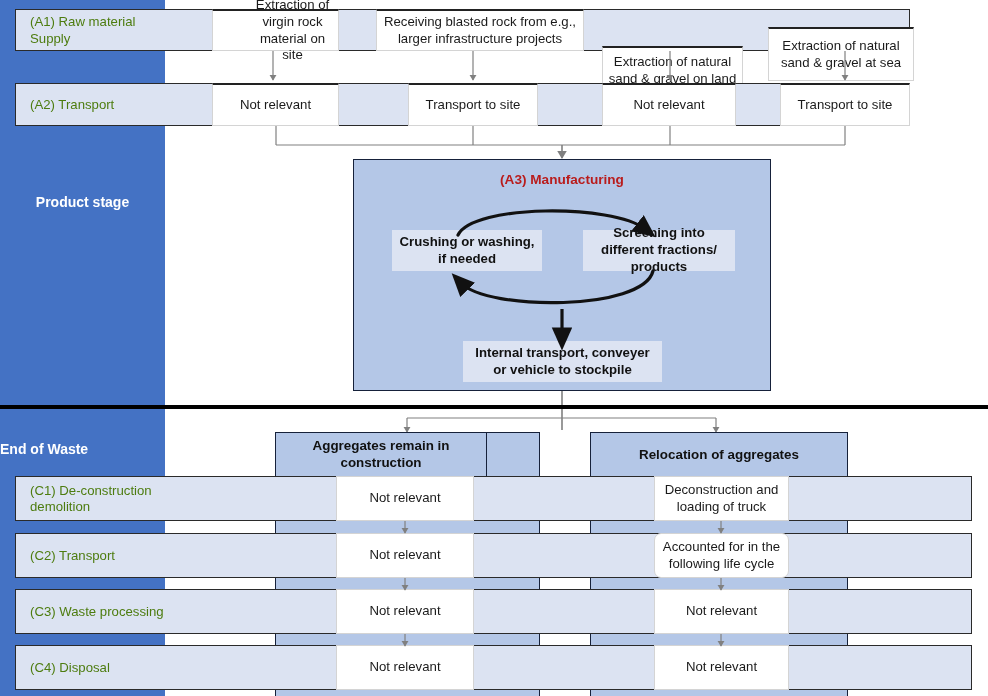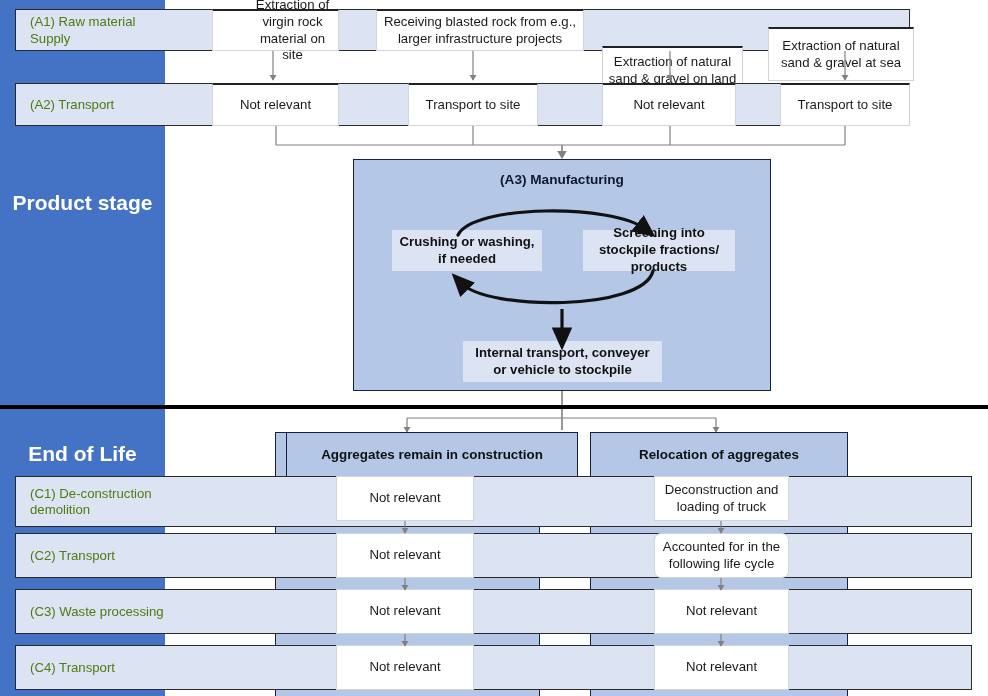--- a/index.html
+++ b/index.html
@@ -18,25 +18,24 @@
     background: #ffffff;
     overflow: hidden;
   }
   .abs { position: absolute; box-sizing: border-box; }
 
   
   .stage-bar {
     background: #4472C4;
     color: #ffffff;
     font-weight: bold;
-    font-size: 21px;
-    display: flex;
-    align-items: center;
-    justify-content: center;
-    text-align: center;
+    font-size: 14px;
+    display: flex;
+    align-items: center;
+    justify-content: center;
     line-height: 1.2;
   }
 
   
   .row-band {
     background: #DCE3F2;
     border: 1px solid #2a2a2a;
   }
   .row-band-label {
     position: absolute;
@@ -87,21 +86,21 @@
     border: 1.6px solid #16213a;
   }
   .a3-title {
     position: absolute;
     top: 12px;
     left: 0;
     right: 0;
     text-align: center;
     font-weight: bold;
     font-size: 13.6px;
-    color: #0f172a;
+    color: #b91c1c;
   }
   .a3-inner {
     background: #DCE3F2;
     display: flex;
     align-items: center;
     justify-content: center;
     text-align: center;
     font-weight: bold;
     font-size: 13.2px;
     color: #111;
@@ -172,70 +171,70 @@
 
     <line x1="721" y1="521" x2="721" y2="534" stroke="#808080" stroke-width="1.2" marker-end="url(#ah)"></line>
     <line x1="721" y1="578" x2="721" y2="591" stroke="#808080" stroke-width="1.2" marker-end="url(#ah)"></line>
     <line x1="721" y1="634" x2="721" y2="647" stroke="#808080" stroke-width="1.2" marker-end="url(#ah)"></line>
   </svg>
 
   <div class="abs a3-panel" style="left:353px; top:159px; width:418px; height:232px;">
     <div class="a3-title">(A3) Manufacturing</div>
   </div>
   <div class="abs a3-inner" style="left:392px; top:230px; width:150px; height:41px;">Crushing or washing, if needed</div>
-  <div class="abs a3-inner" style="left:583px; top:230px; width:152px; height:41px;">Screening into stockpile fractions/ products</div>
+  <div class="abs a3-inner" style="left:583px; top:230px; width:152px; height:41px;">Screening into different fractions/ products</div>
   <div class="abs a3-inner" style="left:463px; top:341px; width:199px; height:41px;">Internal transport, conveyer or vehicle to stockpile</div>
 
   <svg class="abs" style="left:353px; top:159px;" width="418" height="232">
     <defs>
       <marker id="cyc" markerWidth="10" markerHeight="10" refX="3" refY="3.2" orient="auto">
         <path d="M0,0 L7.2,3.2 L0,6.4 z" fill="#111111"></path>
       </marker>
     </defs>
 
     <path d="M 105 76 C 120 45, 260 45, 292 70" fill="none" stroke="#111111" stroke-width="3.2" stroke-linecap="round" marker-end="url(#cyc)"></path>
 
     <path d="M 300 112 C 290 152, 135 152, 108 124" fill="none" stroke="#111111" stroke-width="3.2" stroke-linecap="round" marker-end="url(#cyc)"></path>
 
     <line x1="209" y1="150" x2="209" y2="178" stroke="#111111" stroke-width="3.2" marker-end="url(#cyc)"></line>
   </svg>
 
   <div class="abs thick-divider" style="left:0; top:405px; width:988px;"></div>
 
   <div class="abs stage-bar" style="left:0; top:409px; width:165px; height:287px;">
-    <span style="position:absolute; top:32px; left:0; right:0;">End of Life</span>
+    <span style="position:absolute; top:32px; left:0; right:0;">End of Waste</span>
   </div>
 
   <div class="abs blue-block" style="left:275px; top:432px; width:265px; height:264px; border:1.5px solid #16213a; border-bottom:none;"></div>
   <div class="abs blue-block" style="left:590px; top:432px; width:258px; height:264px; border:1.5px solid #16213a; border-bottom:none;"></div>
 
-  <div class="abs eol-header" style="left:286px; top:432px; width:292px; height:46px;">Aggregates remain in construction</div>
+  <div class="abs eol-header" style="left:275px; top:432px; width:212px; height:46px;">Aggregates remain in construction</div>
   <div class="abs eol-header" style="left:590px; top:432px; width:258px; height:46px;">Relocation of aggregates</div>
 
-  <div class="abs row-band" style="left:15px; top:476px; width:957px; height:51px;">
+  <div class="abs row-band" style="left:15px; top:476px; width:957px; height:45px;">
     <span class="row-band-label">(C1) De-construction
 demolition</span>
   </div>
   <div class="abs cell-white" style="left:336px; top:476px; width:138px; height:45px;">Not relevant</div>
   <div class="abs cell-white" style="left:654px; top:476px; width:135px; height:45px;">Deconstruction and loading of truck</div>
 
   <div class="abs row-band" style="left:15px; top:533px; width:957px; height:45px;">
     <span class="row-band-label">(C2) Transport</span>
   </div>
   <div class="abs cell-white" style="left:336px; top:533px; width:138px; height:45px;">Not relevant</div>
   <div class="abs cell-white" style="left:654px; top:533px; width:135px; height:45px;border-radius:7px;">Accounted for in the following life cycle</div>
 
   <div class="abs row-band" style="left:15px; top:589px; width:957px; height:45px;">
     <span class="row-band-label">(C3) Waste processing</span>
   </div>
   <div class="abs cell-white" style="left:336px; top:589px; width:138px; height:45px;">Not relevant</div>
   <div class="abs cell-white" style="left:654px; top:589px; width:135px; height:45px;">Not relevant</div>
 
   <div class="abs row-band" style="left:15px; top:645px; width:957px; height:45px;">
-    <span class="row-band-label">(C4) Transport</span>
+    <span class="row-band-label">(C4) Disposal</span>
   </div>
   <div class="abs cell-white" style="left:336px; top:645px; width:138px; height:45px;">Not relevant</div>
   <div class="abs cell-white" style="left:654px; top:645px; width:135px; height:45px;">Not relevant</div>
 
   <svg class="abs" style="left:0; top:0; pointer-events:none;" width="988" height="696">
     <defs>
       <marker id="ah2" markerWidth="8" markerHeight="8" refX="4.4" refY="3" orient="auto">
         <path d="M0,0 L5,3 L0,6 z" fill="#808080"></path>
       </marker>
     </defs>

